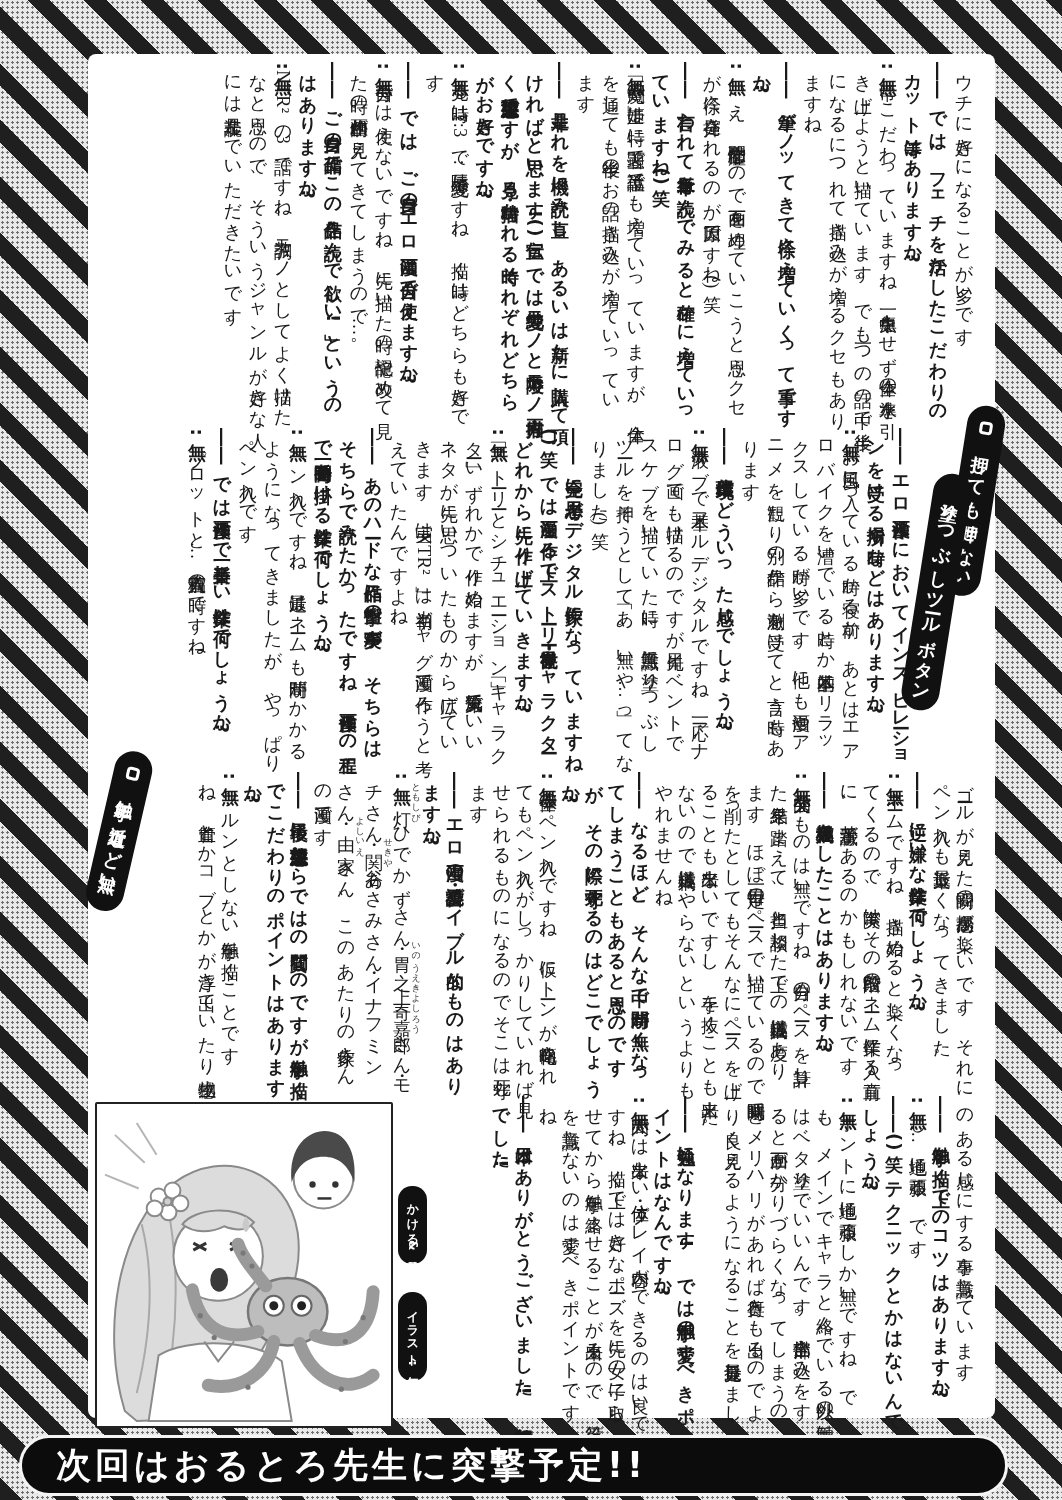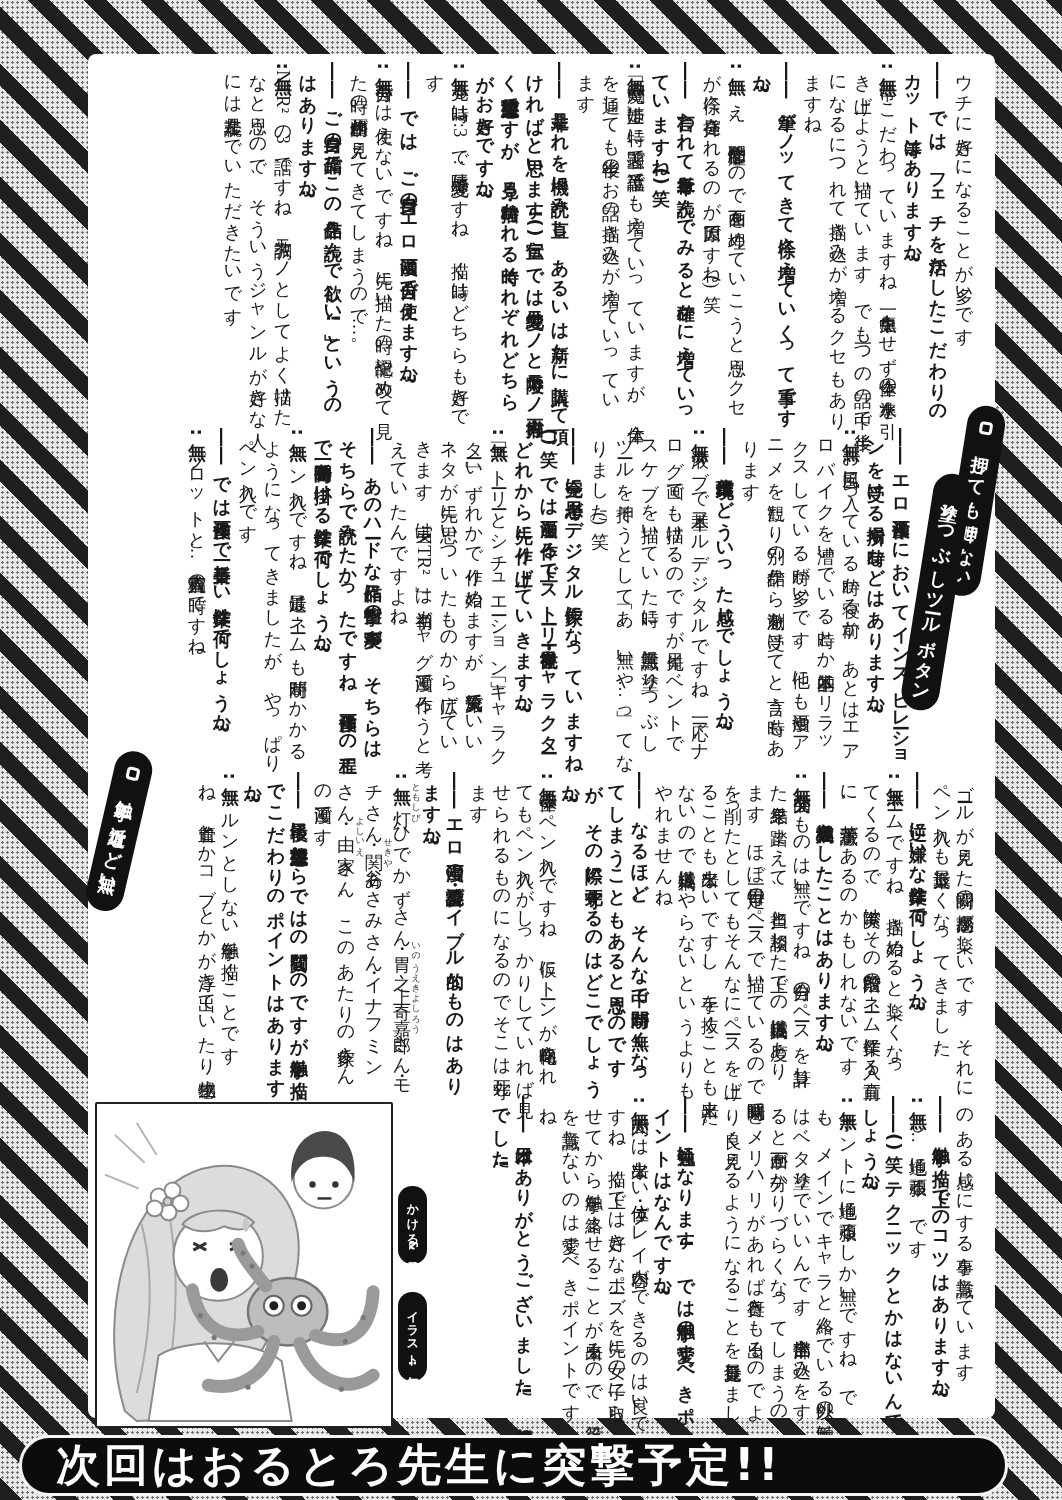--- a/index.html
+++ b/index.html
@@ -68,21 +68,21 @@
     white-space:nowrap;
   }
   .cap1 { left:398px; top:1186px; }
   .cap2 { left:398px; top:1292px; }
   
   .banner {
     position:absolute; left:22px; top:1438px; width:983px; height:55px;
     background:#0c0c0c; border-radius:27px;
     box-shadow:0 0 0 3px #f5f5f5;
     color:#fff; font-family:"DejaVu Sans","Liberation Sans",sans-serif;
-    font-weight:800; font-size:44px; letter-spacing:4px;
+    font-weight:800; font-size:35px; letter-spacing:4px;
     display:flex; align-items:center; padding-left:34px;
   }
 </style>
 </head>
 <body>
 
 <div class="page">
   <div class="stripes"></div>
   <div class="paper"></div>
 

